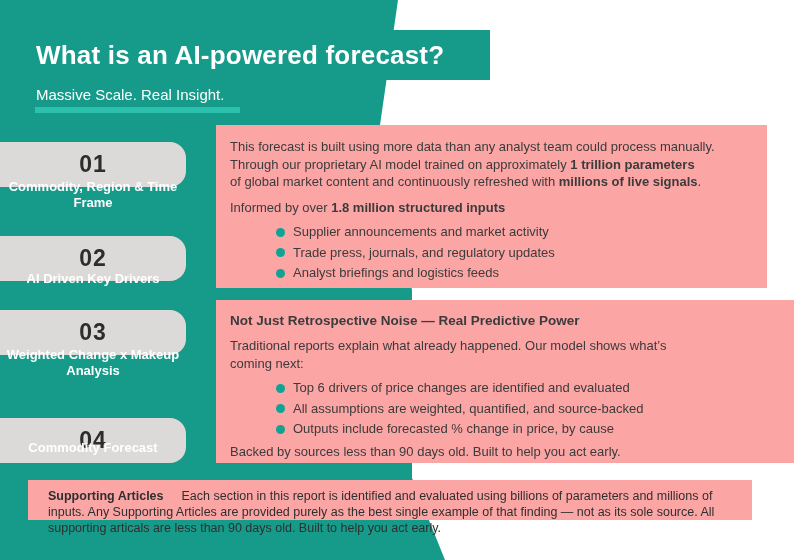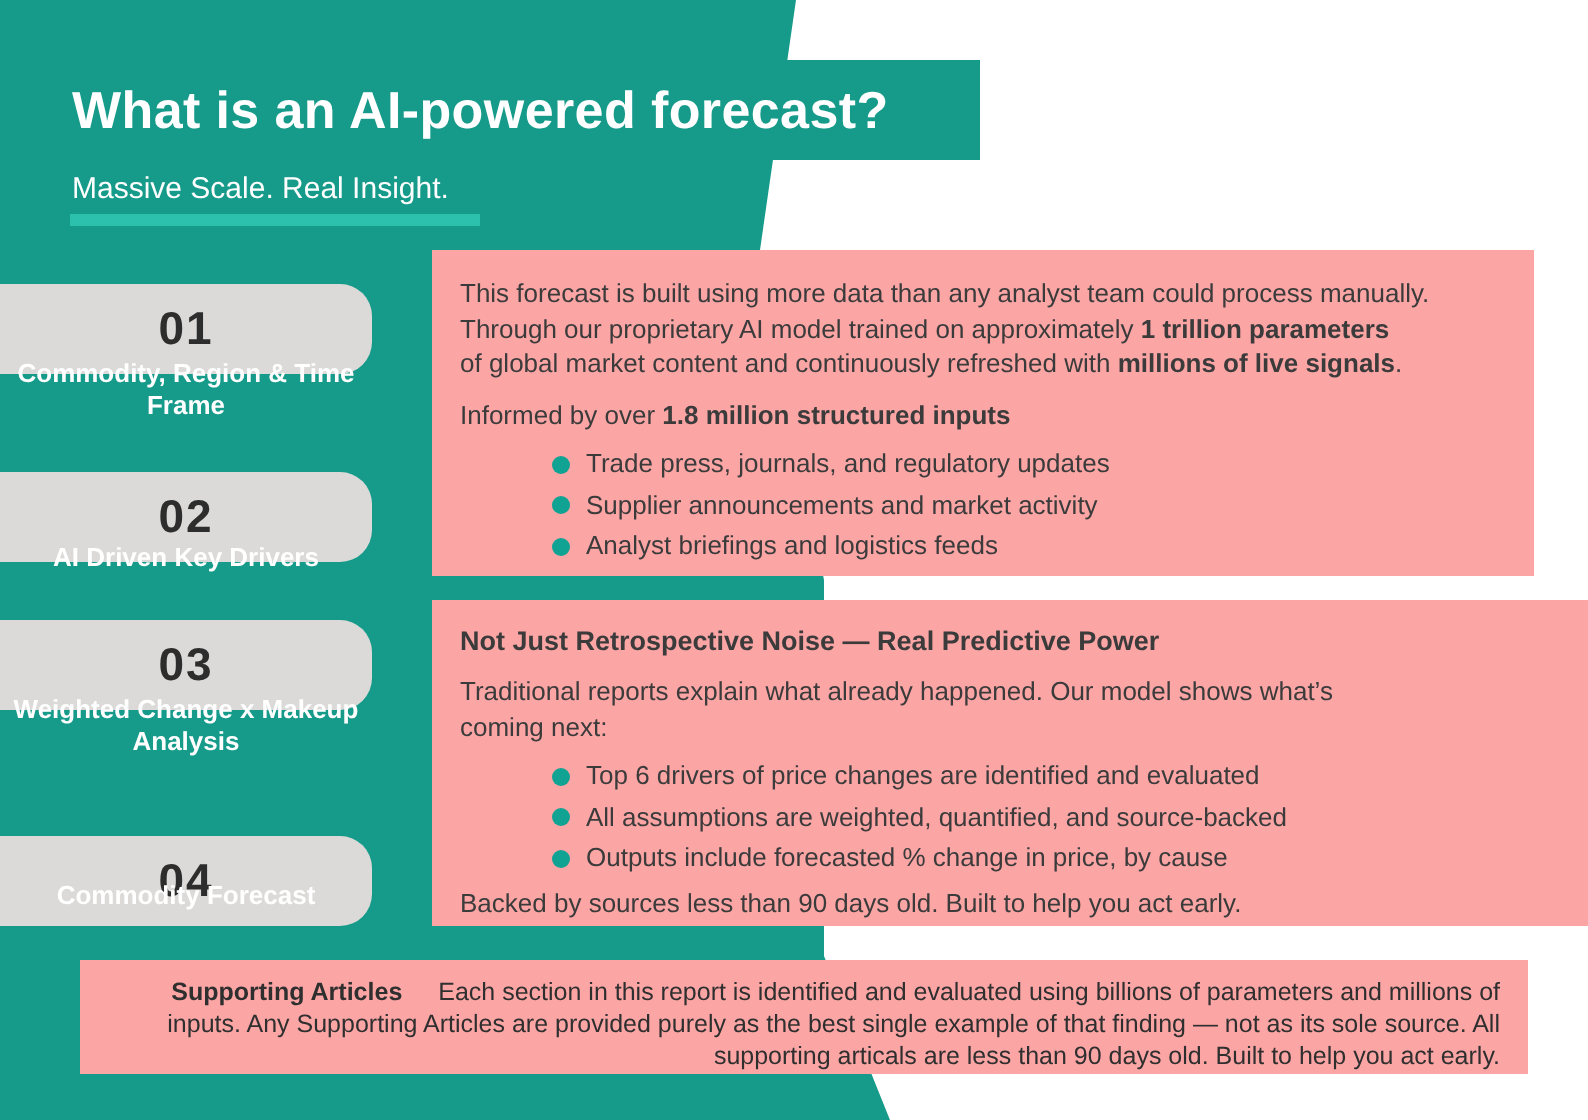--- a/index.html
+++ b/index.html
@@ -82,21 +82,21 @@
   #pill-4 { top: 418px; }  #label-4 { top: 440px; }
 
   
   .gray-box {
     position: absolute;
     background: #fca5a5;
     color: #3b3b3b;
   }
   #box-1 { left: 216px; top: 125px; width: 551px; height: 163px; padding: 13px 12px 0 14px; }
   #box-2 { left: 216px; top: 300px; width: 661px; height: 163px; padding: 12px 12px 0 14px; }
-  #footer-box { left: 40px; top: 480px; width: 724px; height: 57px; padding: 8px 14px 0 20px; text-align: right; }
+  #footer-box { left: 28px; top: 480px; width: 724px; height: 40px; padding: 8px 14px 0 20px; }
 
   .body-text { font-size: 13px; line-height: 17.5px; }
   .body-text b { font-weight: bold; }
   .mt8 { margin-top: 8px; }
 
   .bullets { list-style: none; margin-top: 6px; }
   .bullets li {
     display: flex; align-items: center;
     padding-left: 46px;
     line-height: 20.5px;
@@ -155,25 +155,25 @@
       <span>This forecast is built using more data than any analyst team could process manually.</span><br>
       <span>Through our proprietary AI model trained on approximately </span><b>1 trillion parameters</b><br>
       <span>of global market content and continuously refreshed with </span><b>millions of live signals</b><span>.</span>
     </p>
     <p class="body-text mt8">
       <span>Informed by over </span><b>1.8 million structured inputs</b>
     </p>
     <ul class="bullets">
       <li>
           <span class="dot"></span>
+          <span>Supplier announcements and market activity</span>
+        </li>
+      <li>
+          <span class="dot"></span>
           <span>Trade press, journals, and regulatory updates</span>
-        </li>
-      <li>
-          <span class="dot"></span>
-          <span>Supplier announcements and market activity</span>
         </li>
       <li>
           <span class="dot"></span>
           <span>Analyst briefings and logistics feeds</span>
         </li>
     </ul>
   </div>
 
   <div class="gray-box" id="box-2">
     <p class="box2-heading">Not Just Retrospective Noise — Real Predictive Power</p>

